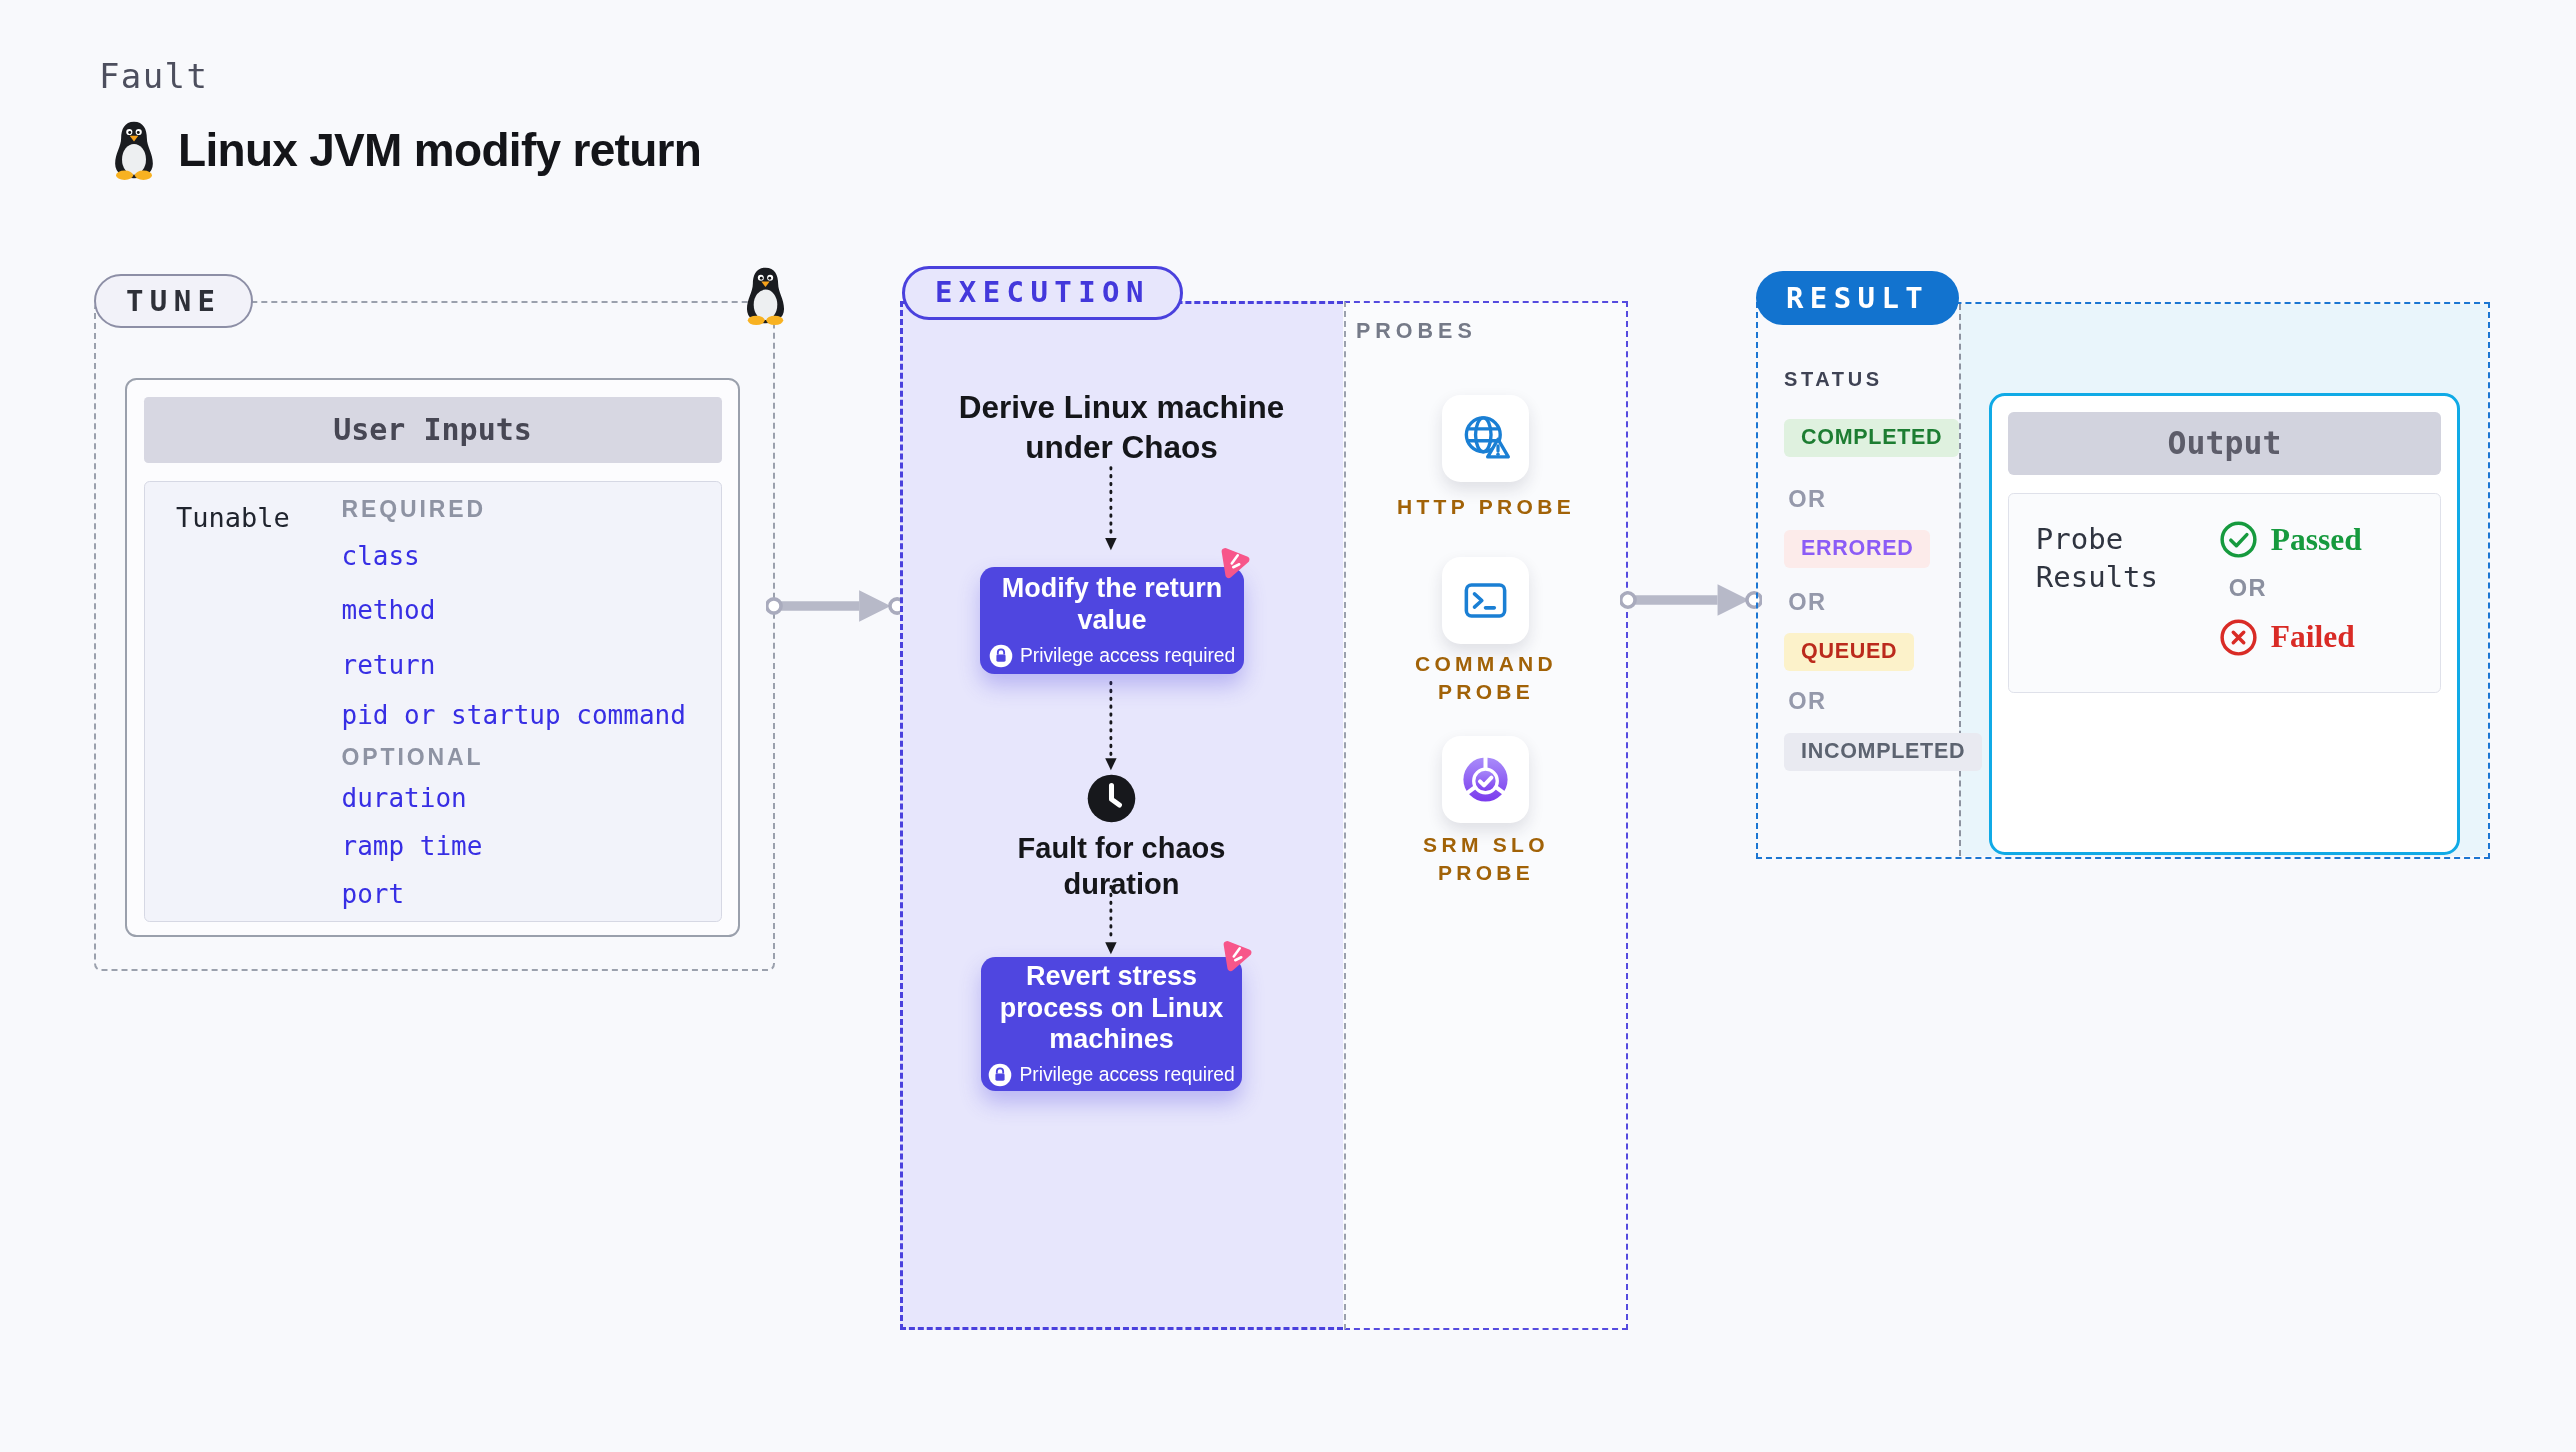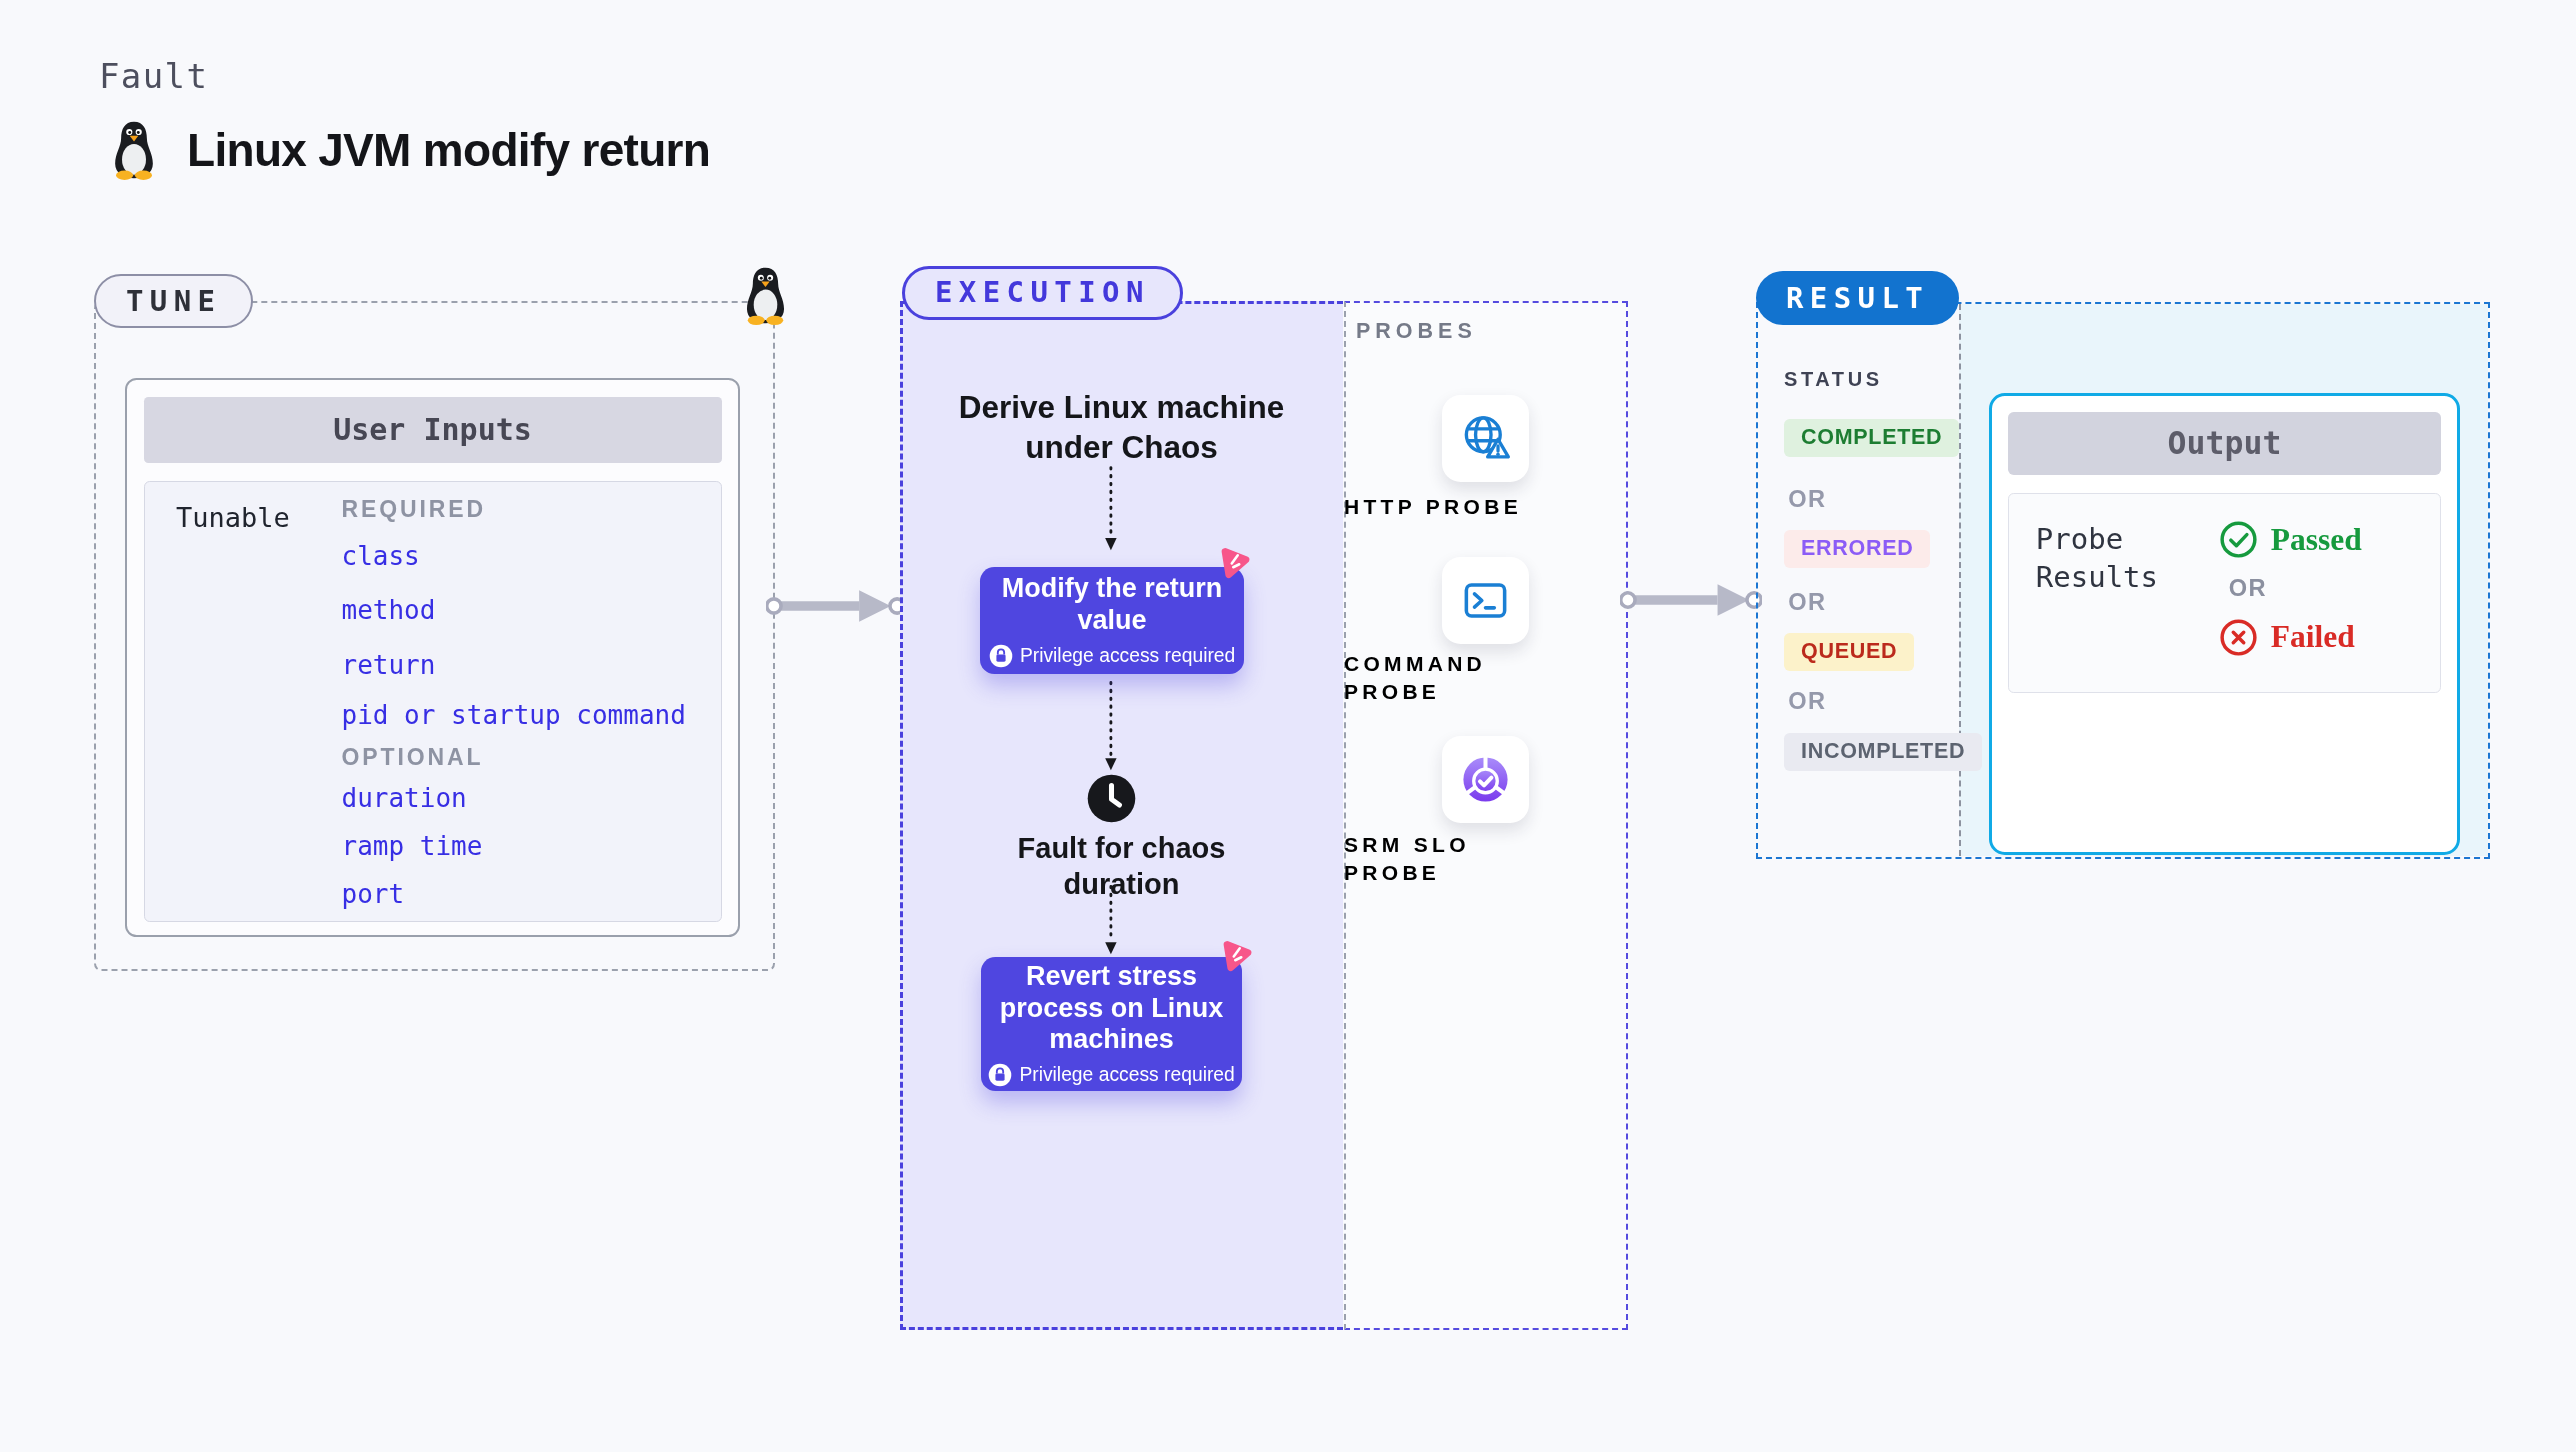--- a/index.html
+++ b/index.html
@@ -6,21 +6,21 @@
   #canvas{
     position:relative;width:2576px;height:1452px;overflow:hidden;
     background:#f8f9fc;
     font-family:"Liberation Sans", sans-serif;
   }
   .mono{font-family:"DejaVu Sans Mono","Liberation Mono",monospace;}
   .abs{position:absolute;}
 
   
   .kicker{left:99px;top:56px;font-size:34px;color:#4d4f5e;letter-spacing:1.4px;}
-  .title-row{left:107px;top:120px;display:flex;align-items:center;gap:26px;}
+  .title-row{left:107px;top:120px;display:flex;align-items:center;gap:17px;}
   .page-title{font-size:46px;font-weight:700;color:#141519;letter-spacing:-0.7px;}
 
   
   .pill{
     height:54px;line-height:54px;border-radius:31.5px;padding:0 30px;
     font-size:29px;font-weight:700;letter-spacing:6.4px;white-space:nowrap;
     box-sizing:border-box;z-index:5;
   }
   .pill-tune{left:94px;top:274px;background:#f2f2f9;border:2.1px solid #8d8fa6;color:#2e3038;line-height:50px;}
   .pill-exec{left:902px;top:266px;background:#e7e6fc;border:3.6px solid #4a41dd;color:#4338db;line-height:47px;}
@@ -69,22 +69,22 @@
   .action1{left:980px;top:567px;width:264px;height:107px;}
   .action1 .t{max-width:249px;}
   .action2{left:981px;top:957px;width:261px;height:134px;}
   .action2 .t{max-width:244px;}
   .chaos-mark{z-index:4;}
 
   
   .probes-heading{left:1356px;top:319px;font-size:21.5px;font-weight:700;letter-spacing:5px;color:#757a88;}
   .probe-card{width:87px;height:87px;background:#ffffff;border-radius:18.6px;
     box-shadow:0 7.2px 15.8px rgba(30,35,60,.12);display:flex;align-items:center;justify-content:center;}
-  .probe-label{left:1344px;width:284px;font-size:21px;line-height:28px;
-    font-weight:600;letter-spacing:4.3px;color:#000000;}
+  .probe-label{left:1344px;width:284px;text-align:center;font-size:21px;line-height:28px;
+    font-weight:600;letter-spacing:4.3px;color:#a16207;}
   .probe-label span{display:inline-block;}
 
   
   .box-result{left:1756px;top:302px;width:734px;height:557px;border:2.9px dashed #1b76d2;box-sizing:border-box;}
   .result-cyan{left:1959px;top:304px;width:529px;height:552px;background:#e9f5fb;border-left:2.1px dashed #8d93a0;box-sizing:border-box;}
   .status-heading{left:1784px;top:368px;font-size:20px;font-weight:700;letter-spacing:3.6px;color:#3f4354;}
   .status-badge{position:absolute;left:0;padding:6.4px 17px;border-radius:5.7px;font-size:21.5px;font-weight:700;letter-spacing:0.7px;white-space:nowrap;}
   .or-sep{position:absolute;left:4.3px;font-size:23.6px;font-weight:600;color:#9599ab;letter-spacing:1.4px;}
   .status-col{left:1784px;top:419px;width:186px;height:358px;}
 

